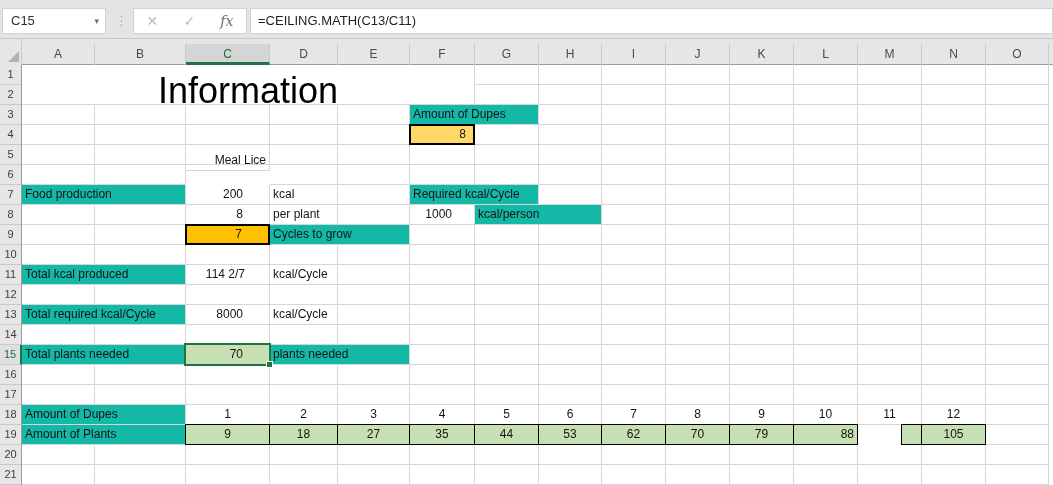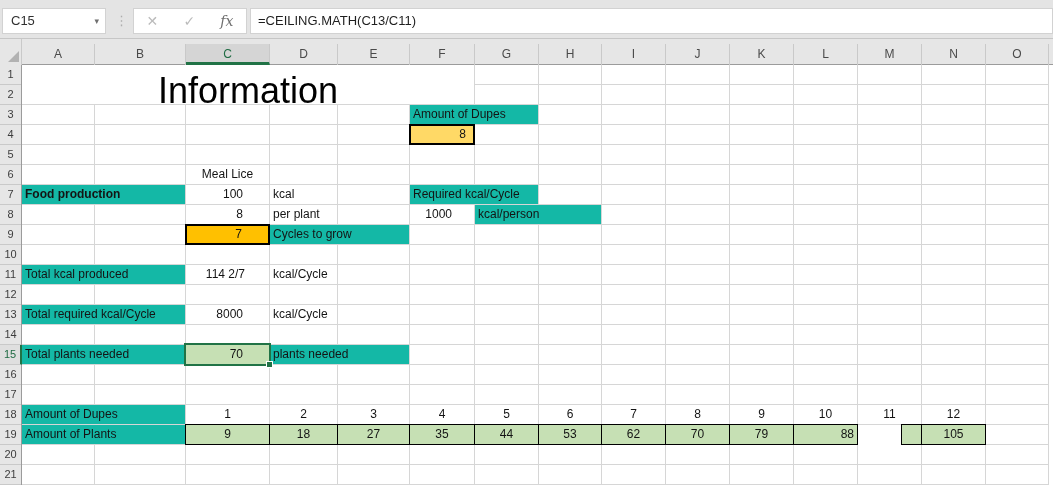--- a/index.html
+++ b/index.html
@@ -120,21 +120,21 @@
       <div class="row-h" style="top: 425px;">19</div>
       <div class="row-h" style="top: 445px;">20</div>
       <div class="row-h" style="top: 465px;">21</div>
     </div>
 
   <div class="cells">
       <div class="cell" style="left: 22px; top: 105px; width: 73px; height: 20px;"></div>
       <div class="cell" style="left: 22px; top: 125px; width: 73px; height: 20px;"></div>
       <div class="cell" style="left: 22px; top: 145px; width: 73px; height: 20px;"></div>
       <div class="cell" style="left: 22px; top: 165px; width: 73px; height: 20px;"></div>
-      <div class="cell span" style="left: 22px; top: 185px; width: 164px; height: 20px; text-align: left; font-weight: bold;">Food production</div>
+      <div class="cell span" style="left: 22px; top: 185px; width: 164px; height: 20px; text-align: left;">Food production</div>
       <div class="cell" style="left: 22px; top: 205px; width: 73px; height: 20px;"></div>
       <div class="cell" style="left: 22px; top: 225px; width: 73px; height: 20px;"></div>
       <div class="cell" style="left: 22px; top: 245px; width: 73px; height: 20px;"></div>
       <div class="cell span" style="left: 22px; top: 265px; width: 164px; height: 20px; text-align: left;">Total kcal produced</div>
       <div class="cell" style="left: 22px; top: 285px; width: 73px; height: 20px;"></div>
       <div class="cell span" style="left: 22px; top: 305px; width: 164px; height: 20px; text-align: left;">Total required kcal/Cycle</div>
       <div class="cell" style="left: 22px; top: 325px; width: 73px; height: 20px;"></div>
       <div class="cell span" style="left: 22px; top: 345px; width: 164px; height: 20px; text-align: left;">Total plants needed</div>
       <div class="cell" style="left: 22px; top: 365px; width: 73px; height: 20px;"></div>
       <div class="cell" style="left: 22px; top: 385px; width: 73px; height: 20px;"></div>
@@ -157,22 +157,22 @@
       <div class="cell" style="left: 95px; top: 345px; width: 91px; height: 20px;"></div>
       <div class="cell" style="left: 95px; top: 365px; width: 91px; height: 20px;"></div>
       <div class="cell" style="left: 95px; top: 385px; width: 91px; height: 20px;"></div>
       <div class="cell" style="left: 95px; top: 405px; width: 91px; height: 20px;"></div>
       <div class="cell" style="left: 95px; top: 425px; width: 91px; height: 20px;"></div>
       <div class="cell" style="left: 95px; top: 445px; width: 91px; height: 20px;"></div>
       <div class="cell" style="left: 95px; top: 465px; width: 91px; height: 20px;"></div>
       <div class="cell" style="left: 186px; top: 105px; width: 84px; height: 20px;"></div>
       <div class="cell" style="left: 186px; top: 125px; width: 84px; height: 20px;"></div>
       <div class="cell" style="left: 186px; top: 145px; width: 84px; height: 20px;"></div>
-      <div class="cell" style="left: 186px; top: 165px; width: 84px; height: 20px; text-align: center;">Meal Lice</div>
-      <div class="cell" style="left: 186px; top: 185px; width: 84px; height: 20px; text-align: right; padding-right: 26px;">100</div>
+      <div class="cell" style="left: 186px; top: 151px; width: 84px; height: 20px; text-align: right;">Meal Lice</div>
+      <div class="cell" style="left: 186px; top: 185px; width: 84px; height: 20px; text-align: right; padding-right: 26px;">200</div>
       <div class="cell" style="left: 186px; top: 205px; width: 84px; height: 20px; text-align: right; padding-right: 26px;">8</div>
       <div class="cell box2" style="left: 185px; top: 224px; width: 85px; height: 21px; text-align: right; padding-right: 26px; background: rgb(255, 192, 0);">7</div>
       <div class="cell" style="left: 186px; top: 245px; width: 84px; height: 20px;"></div>
       <div class="cell" style="left: 186px; top: 265px; width: 84px; height: 20px; text-align: right; padding-right: 24px;">114 2/7</div>
       <div class="cell" style="left: 186px; top: 285px; width: 84px; height: 20px;"></div>
       <div class="cell" style="left: 186px; top: 305px; width: 84px; height: 20px; text-align: right; padding-right: 26px;">8000</div>
       <div class="cell" style="left: 186px; top: 325px; width: 84px; height: 20px;"></div>
       <div class="cell" style="left: 186px; top: 345px; width: 84px; height: 20px; text-align: right; padding-right: 26px; background: rgb(198, 224, 180);">70</div>
       <div class="cell" style="left: 186px; top: 365px; width: 84px; height: 20px;"></div>
       <div class="cell" style="left: 186px; top: 385px; width: 84px; height: 20px;"></div>

